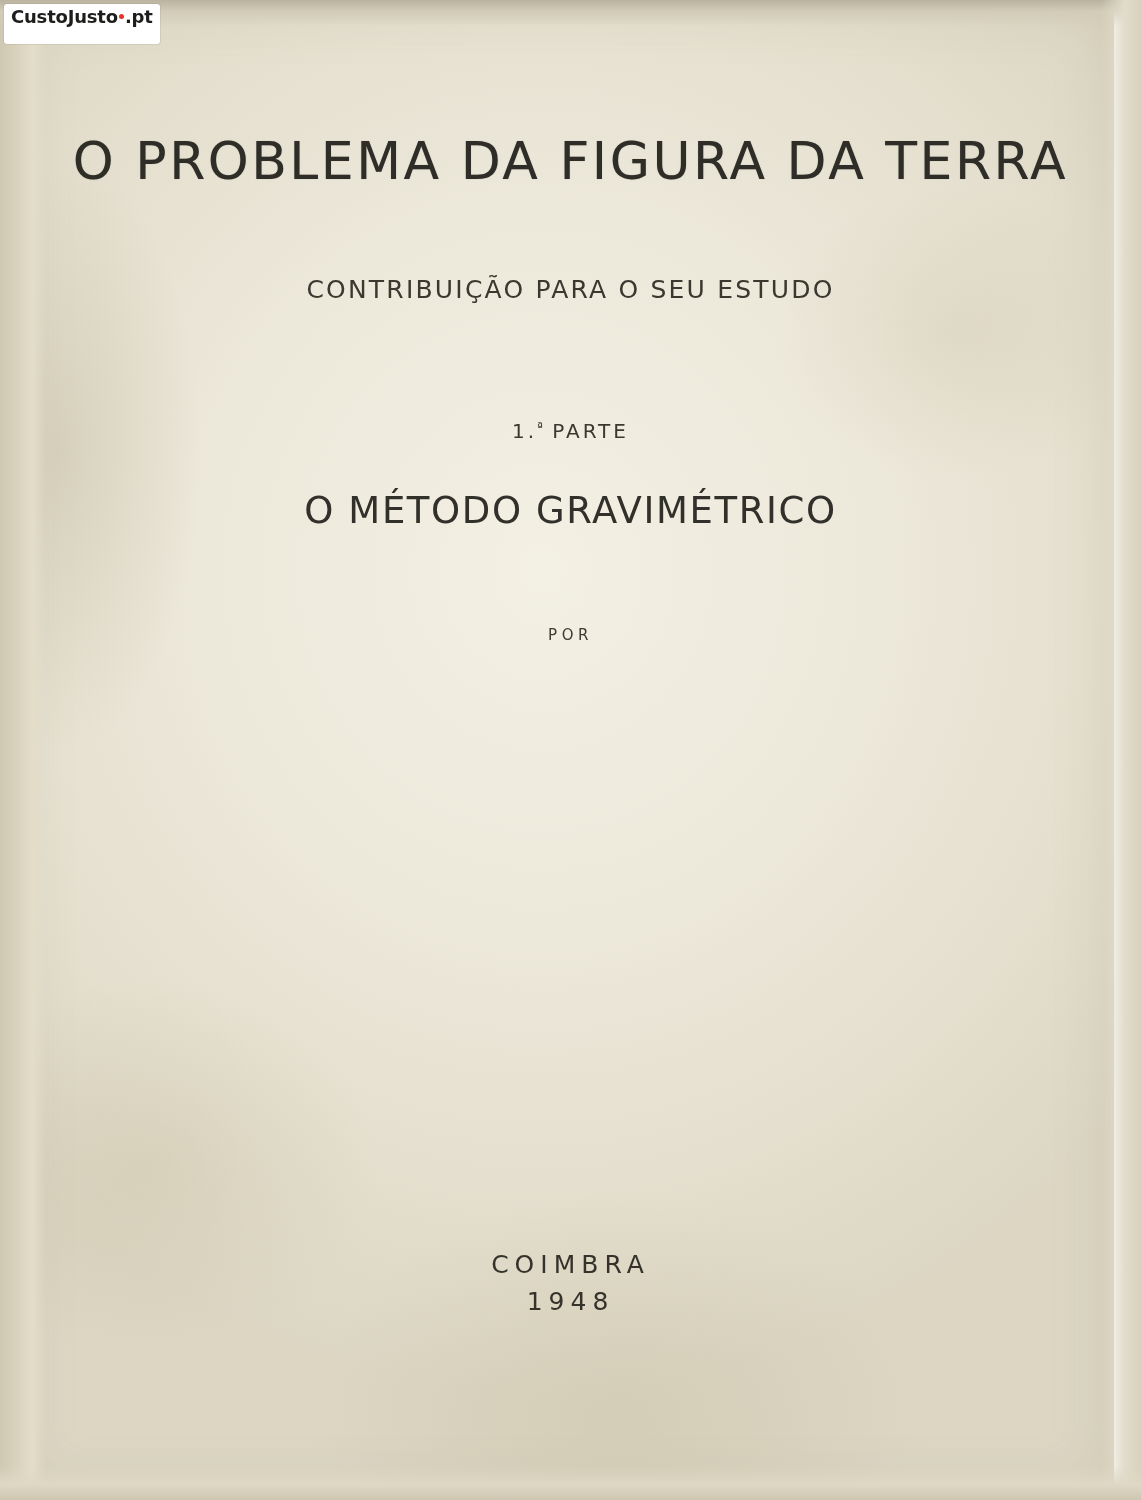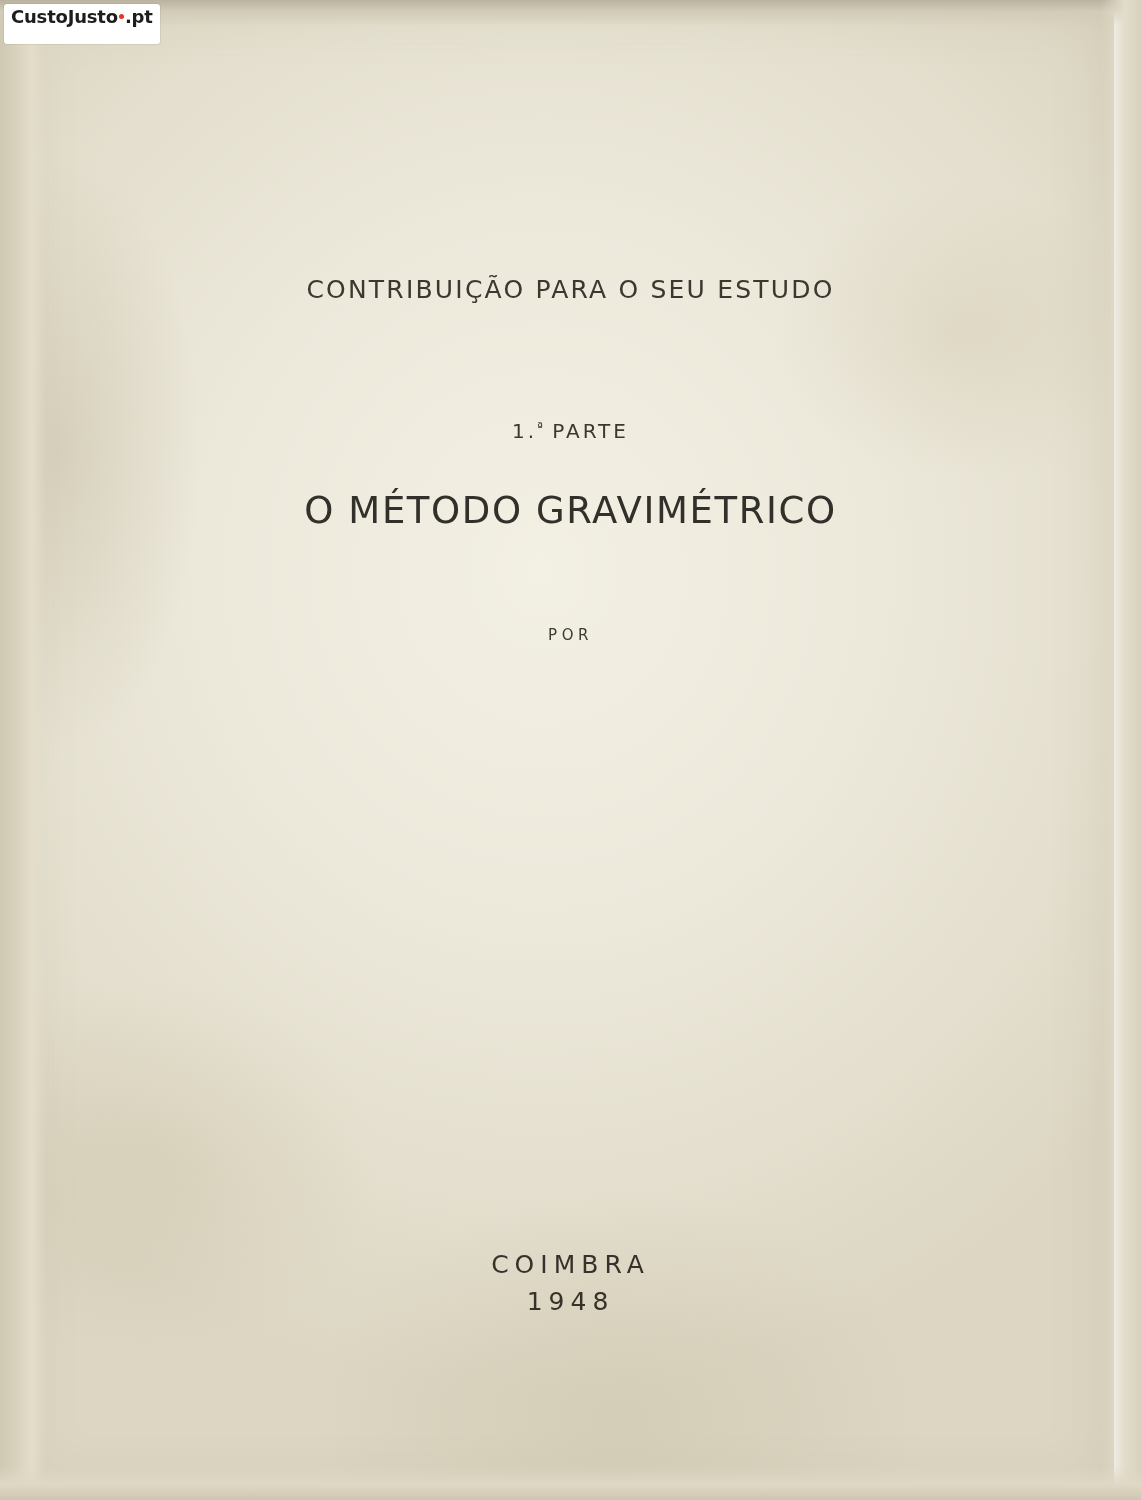--- a/index.html
+++ b/index.html
@@ -200,20 +200,21 @@
 <div id="scan">
 
   <div id="paper"></div>
   <div id="edge-left"></div>
   <div id="edge-top"></div>
   <div id="edge-right"></div>
   <div id="edge-bottom"></div>
 
   <div id="textblock">
 
+    <div class="line" id="title">O PROBLEMA DA FIGURA DA TERRA</div>
 
     <div class="line" id="subtitle">CONTRIBUIÇÃO PARA O SEU ESTUDO</div>
 
     <div class="line" id="part">
       <span>1.</span><span class="sup">ª</span>&nbsp;<span>PARTE</span>
     </div>
 
     <div class="line" id="method">O MÉTODO GRAVIMÉTRICO</div>
 
     <div class="line" id="by">POR</div>

